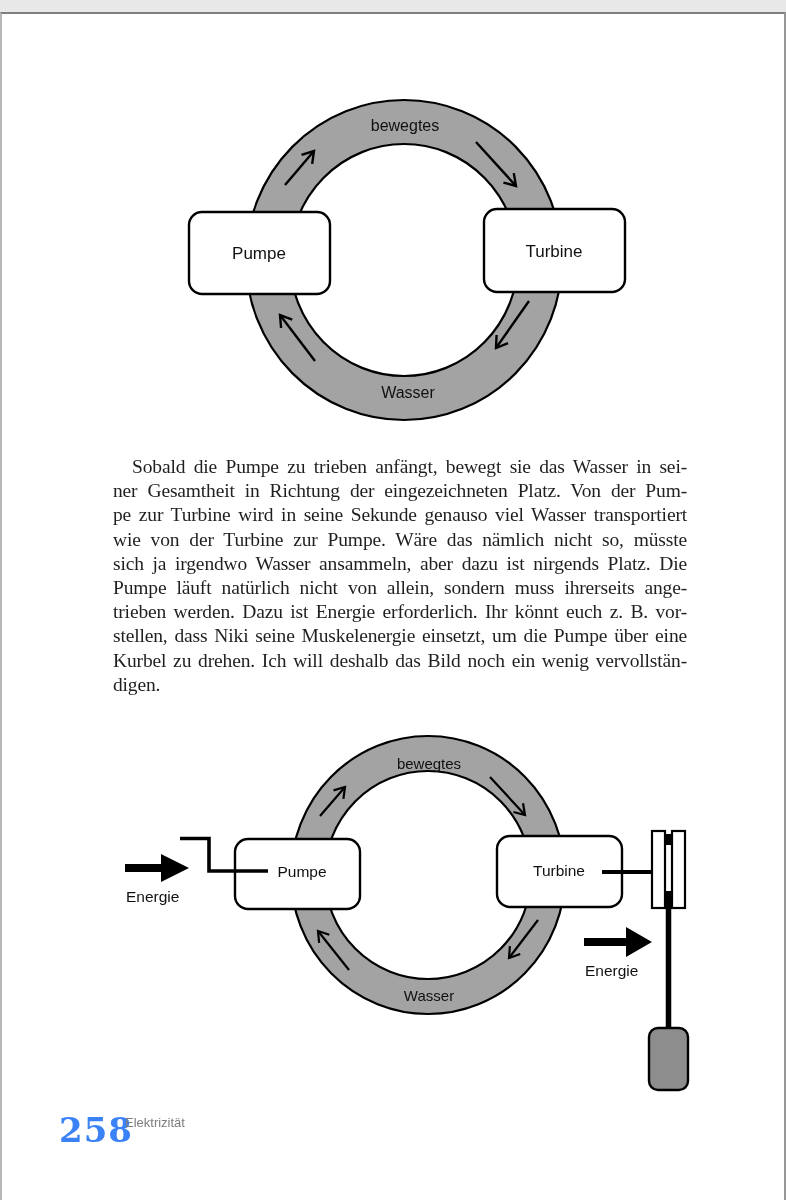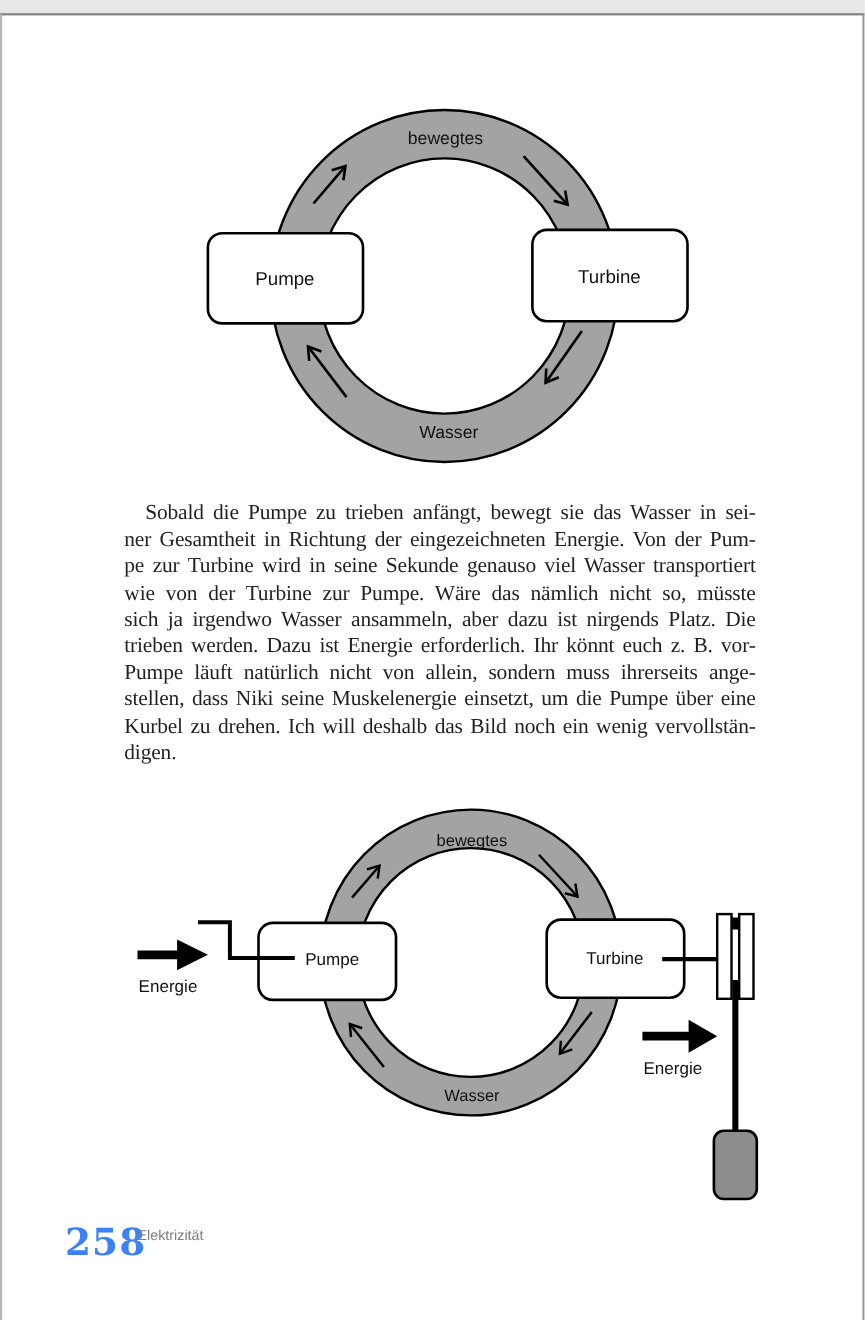--- a/index.html
+++ b/index.html
@@ -70,26 +70,26 @@
 
     <rect x="187" y="198" width="141" height="82" rx="13" fill="#ffffff" stroke="#000" stroke-width="2.4"></rect>
     <text class="diagram-label lbl-17" x="257" y="245" text-anchor="middle">Pumpe</text>
 
     <rect x="482" y="195" width="141" height="83" rx="13" fill="#ffffff" stroke="#000" stroke-width="2.4"></rect>
     <text class="diagram-label lbl-17" x="552" y="243" text-anchor="middle">Turbine</text>
   </svg>
 
   <div class="body-text">
       <div class="para-line">Sobald die Pumpe zu trieben anfängt, bewegt sie das Wasser in sei-</div>
-      <div class="para-line">ner Gesamtheit in Richtung der eingezeichneten Energie. Von der Pum-</div>
+      <div class="para-line">ner Gesamtheit in Richtung der eingezeichneten Platz. Von der Pum-</div>
       <div class="para-line">pe zur Turbine wird in seine Sekunde genauso viel Wasser transportiert</div>
       <div class="para-line">wie von der Turbine zur Pumpe. Wäre das nämlich nicht so, müsste</div>
       <div class="para-line">sich ja irgendwo Wasser ansammeln, aber dazu ist nirgends Platz. Die</div>
+      <div class="para-line">Pumpe läuft natürlich nicht von allein, sondern muss ihrerseits ange-</div>
       <div class="para-line">trieben werden. Dazu ist Energie erforderlich. Ihr könnt euch z. B. vor-</div>
-      <div class="para-line">Pumpe läuft natürlich nicht von allein, sondern muss ihrerseits ange-</div>
       <div class="para-line">stellen, dass Niki seine Muskelenergie einsetzt, um die Pumpe über eine</div>
       <div class="para-line">Kurbel zu drehen. Ich will deshalb das Bild noch ein wenig vervollstän-</div>
       <div class="para-line">digen.</div>
     </div>
 
   <svg class="fig-bottom" width="786" height="395" viewBox="0 700 786 395">
     <defs>
       <marker id="vh2" markerUnits="userSpaceOnUse" markerWidth="28" markerHeight="28" refX="0" refY="0" orient="auto" viewBox="-14 -14 28 28">
         <path d="M-10,-6.5 L0,0 L-10,6.5" fill="none" stroke="#000" stroke-width="2.2"></path>
       </marker>

